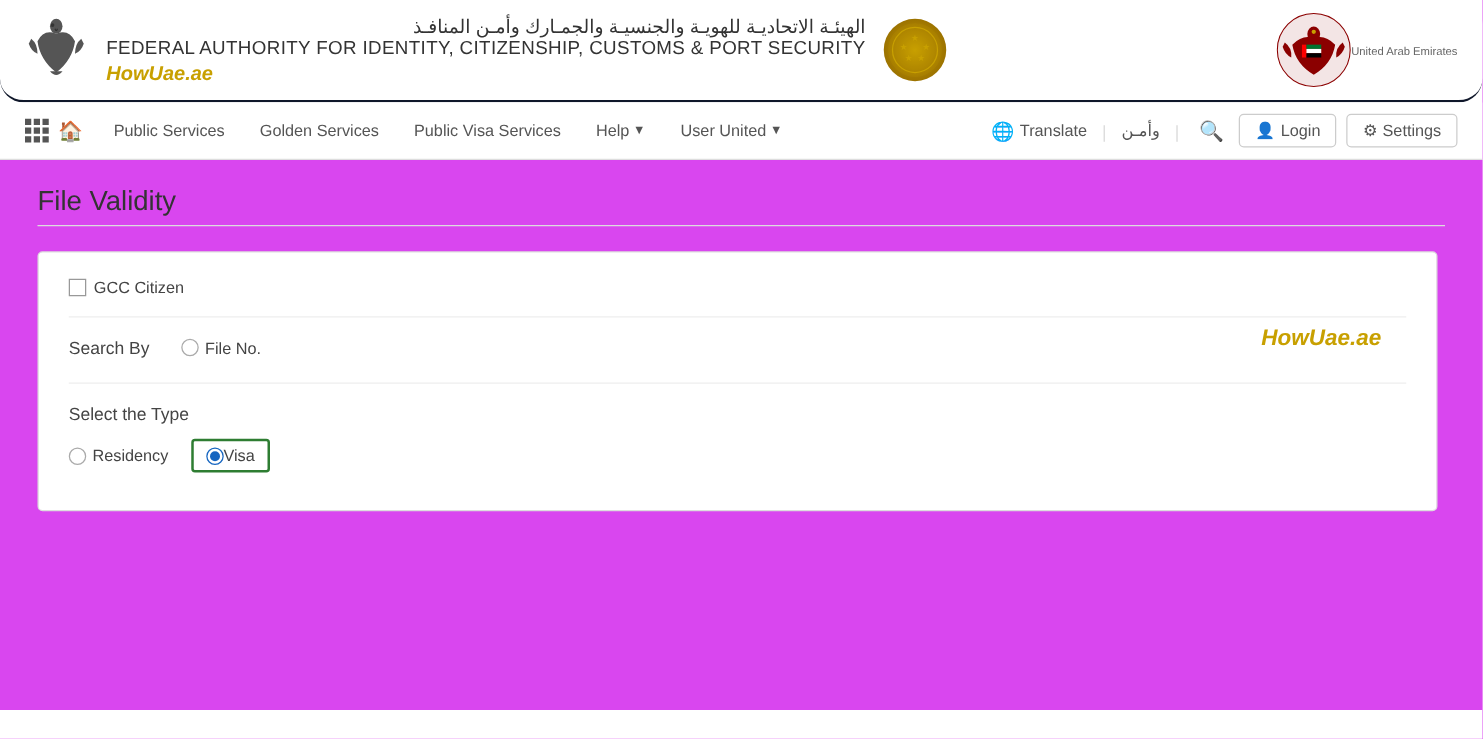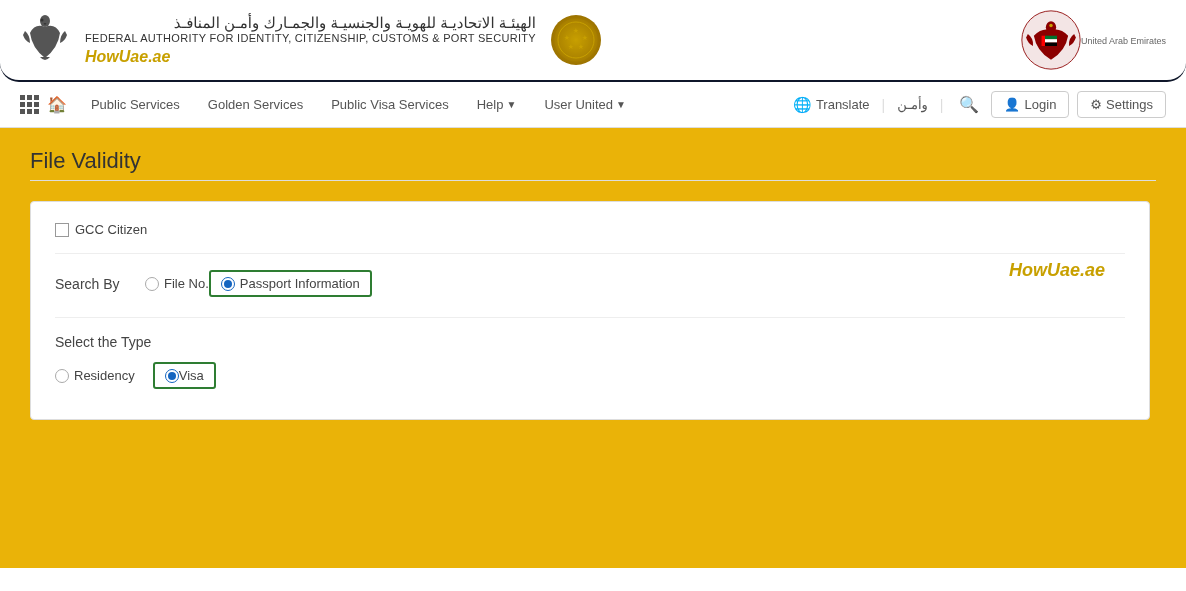--- a/index.html
+++ b/index.html
@@ -24,21 +24,21 @@
       display: flex;
       flex-direction: column;
     }
     .logo-text .arabic-name {
       font-size: 15px;
       color: #333;
       text-align: right;
       direction: rtl;
     }
     .logo-text .english-name {
-      font-size: 11px;
+      font-size: 15px;
       color: #333;
       letter-spacing: 0.3px;
     }
     .logo-bird {
       width: 50px;
       height: 50px;
       display: flex;
       align-items: center;
       justify-content: center;
     }
@@ -174,21 +174,21 @@
       padding: 5px 12px;
       color: #555;
       font-size: 13px;
       cursor: pointer;
       background: #fff;
     }
 
     
     .main-content {
       padding: 20px 30px;
-      background: #eab308;
+      background: #d946ef;
       min-height: 440px;
     }
     .page-title {
       font-size: 22px;
       color: #333;
       font-weight: normal;
       margin-bottom: 6px;
     }
     .title-divider {
       border: none;
@@ -445,24 +445,20 @@
 
     <div class="search-by-row">
       <span class="search-by-label">Search By</span>
       <div class="radio-options">
 
         <label class="radio-option">
           <div class="radio-circle"></div>
           <span>File No.</span>
         </label>
 
-        <label class="radio-option passport-option-box">
-          <div class="radio-circle selected"></div>
-          <span>Passport Information</span>
-        </label>
       </div>
 
       <div class="watermark">HowUae.ae</div>
     </div>
 
     <div class="select-type-section">
       <div class="select-type-label">Select the Type</div>
       <div class="type-radio-row">
 
         <label class="radio-option">

